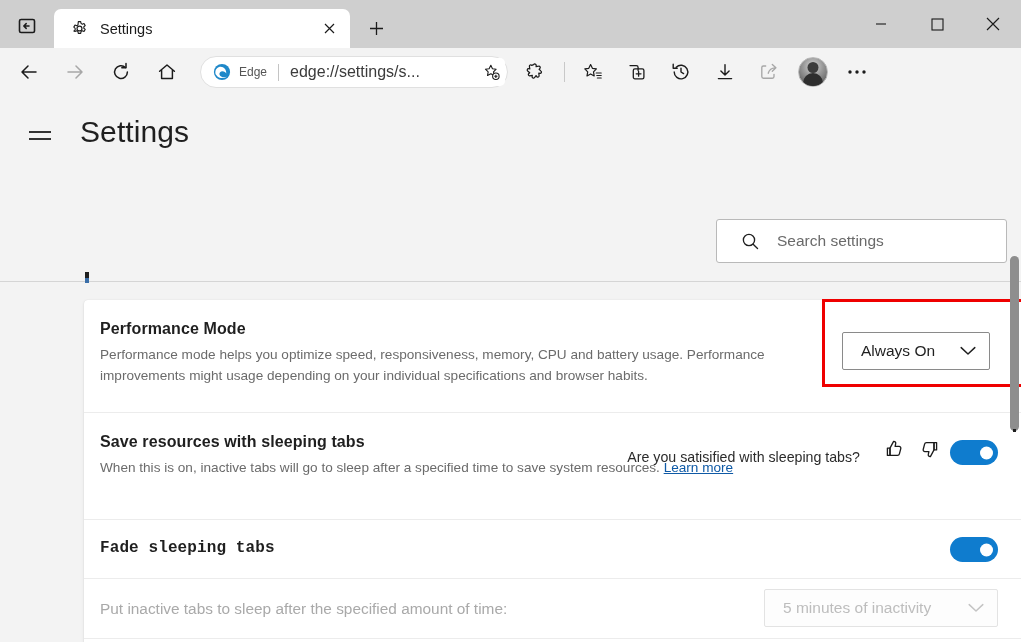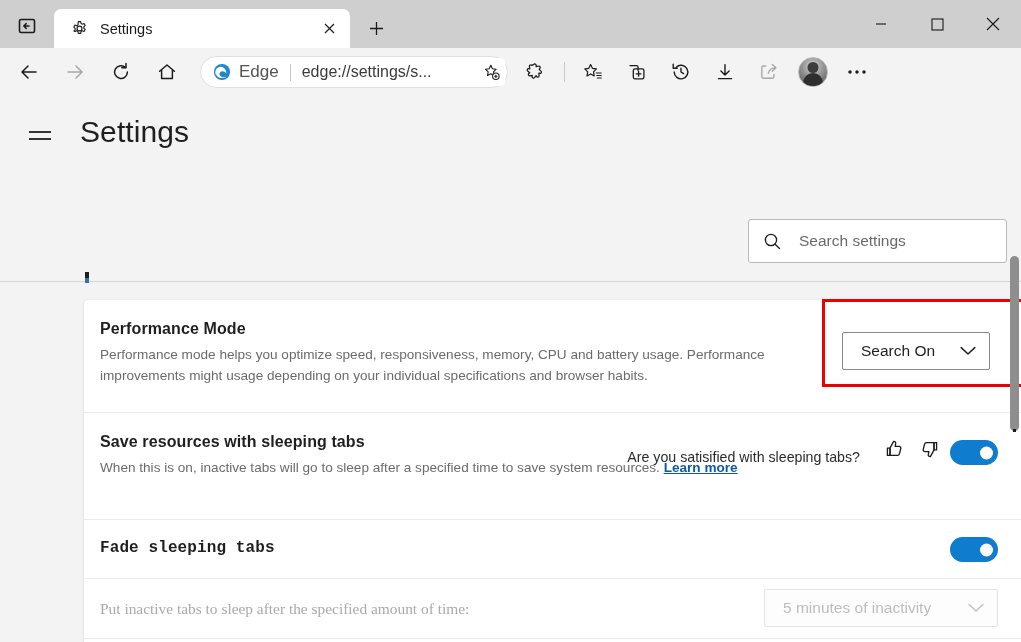--- a/index.html
+++ b/index.html
@@ -86,21 +86,21 @@
     width: 308px; height: 32px;
     background: #ffffff;
     border: 1px solid #e0e0e0;
     border-radius: 16px;
     display: flex; align-items: center;
     margin-left: 10px;
     padding-left: 12px;
     cursor: text;
   }
   .edge-logo { width: 18px; height: 18px; flex:0 0 18px; }
-  .ab-brand { font-size: 17px; color: #555; margin-left: 8px; white-space: nowrap; }
+  .ab-brand { font-size: 12px; color: #555; margin-left: 8px; white-space: nowrap; }
   .ab-sep { width:1px; height:17px; background:#c4c4c4; margin: 0 11px; }
   .ab-url {
     flex: 1 1 auto;
     font-size: 16px; color: #3b3b3b;
     white-space: nowrap; overflow: hidden;
   }
   .ab-fav {
     width: 28px; height: 28px; margin-right: 2px;
     display:flex; align-items:center; justify-content:center;
     background: #ffffff; border-radius: 5px; cursor: pointer;
@@ -151,26 +151,26 @@
   .hamburger span {
     display:block; width: 22px; height: 1.6px; background:#333;
     box-shadow: 0 7px 0 #333;
   }
   .page-title {
     font-size: 30px; font-weight: 400; color: #1f1f1f;
     margin-left: 20px; letter-spacing: .1px;
   }
   .searchbox {
     position: absolute; right: 14px; top: 123px;
-    width: 259px; height: 44px;
+    width: 291px; height: 44px;
     background: #ffffff;
     border: 1px solid #b9b9b9;
     border-radius: 3px;
     display: flex; align-items: center;
-    padding-left: 14px;
+    padding-left: 24px;
     cursor: text;
   }
   .search-input {
     border: 0; outline: 0; background: transparent;
     font-family: "Liberation Sans", sans-serif;
     font-size: 15.5px; color: #5c5c5c;
     margin-left: 17px; width: 190px;
   }
   .search-input::placeholder { color: #6a6a6a; }
 
@@ -200,21 +200,21 @@
   }
   .row:last-child { border-bottom: none; }
   .row-title {
     font-size: 16px; font-weight: 600; color: #1f1f1f;
     letter-spacing: .1px;
   }
   .row-desc {
     font-size: 13.6px; color: #6b6b6b;
     line-height: 1.52; margin-top: 7px; max-width: 722px;
   }
-  .row-desc a { color: #0f5aa6; text-decoration: underline; font-weight: bold; }
+  .row-desc a { color: #0f5aa6; text-decoration: underline; }
 
   .dropdown {
     position: absolute;
     height: 38px;
     background: #ffffff;
     border: 1px solid #8a8a8a;
     border-radius: 2px;
     display: flex; align-items: center; justify-content: space-between;
     padding: 0 13px 0 18px;
     font-size: 15.5px; color: #1f1f1f;
@@ -448,21 +448,21 @@
   <div class="hdr-divider"></div>
   <div class="scrolled-stub"></div>
 
   <div class="content">
     <div class="card">
 
       <div class="row" style="min-height:113px;">
         <div class="row-title">Performance Mode</div>
         <div class="row-desc">Performance mode helps you optimize speed, responsiveness, memory, CPU and battery usage. Performance improvements might usage depending on your individual specifications and browser habits.</div>
         <div class="dropdown" style="right:32px; top:32px; width:148px;">
-          <span>Search On</span>
+          <span>Always On</span>
           <span class="chev">
             <svg width="16" height="10" viewBox="0 0 16 10">
               <path d="M1.2 1.6 8 8 14.8 1.6" fill="none" stroke="#1f1f1f" stroke-width="1.45" stroke-linecap="round" stroke-linejoin="round"></path>
             </svg>
           </span>
         </div>
       </div>
 
       <div class="row" style="min-height:107px;">
         <div class="row-title">Save resources with sleeping tabs</div>
@@ -489,21 +489,21 @@
       </div>
 
       <div class="row" style="min-height:59px; padding-top:19px; padding-bottom:19px;font-family:Liberation Mono, monospace;">
         <div class="row-title">Fade sleeping tabs</div>
         <span class="toggle" style="position:absolute; right:24px; top:17px;">
           <span class="knob"></span>
         </span>
       </div>
 
       <div class="row" style="min-height:60px; padding-top:21px; padding-bottom:19px;">
-        <div style="font-size:15.4px; color:#a9a9a9;font-family:Liberation Serif, serif;">Put inactive tabs to sleep after the specified amount of time:</div>
+        <div style="font-size:15.4px; color:#a9a9a9;">Put inactive tabs to sleep after the specified amount of time:</div>
         <div class="dropdown disabled" style="right:24px; top:10px; width:234px;">
           <span>5 minutes of inactivity</span>
           <span class="chev">
             <svg width="16" height="10" viewBox="0 0 16 10">
               <path d="M1.2 1.6 8 8 14.8 1.6" fill="none" stroke="#c4c4c4" stroke-width="1.45" stroke-linecap="round" stroke-linejoin="round"></path>
             </svg>
           </span>
         </div>
       </div>
 

